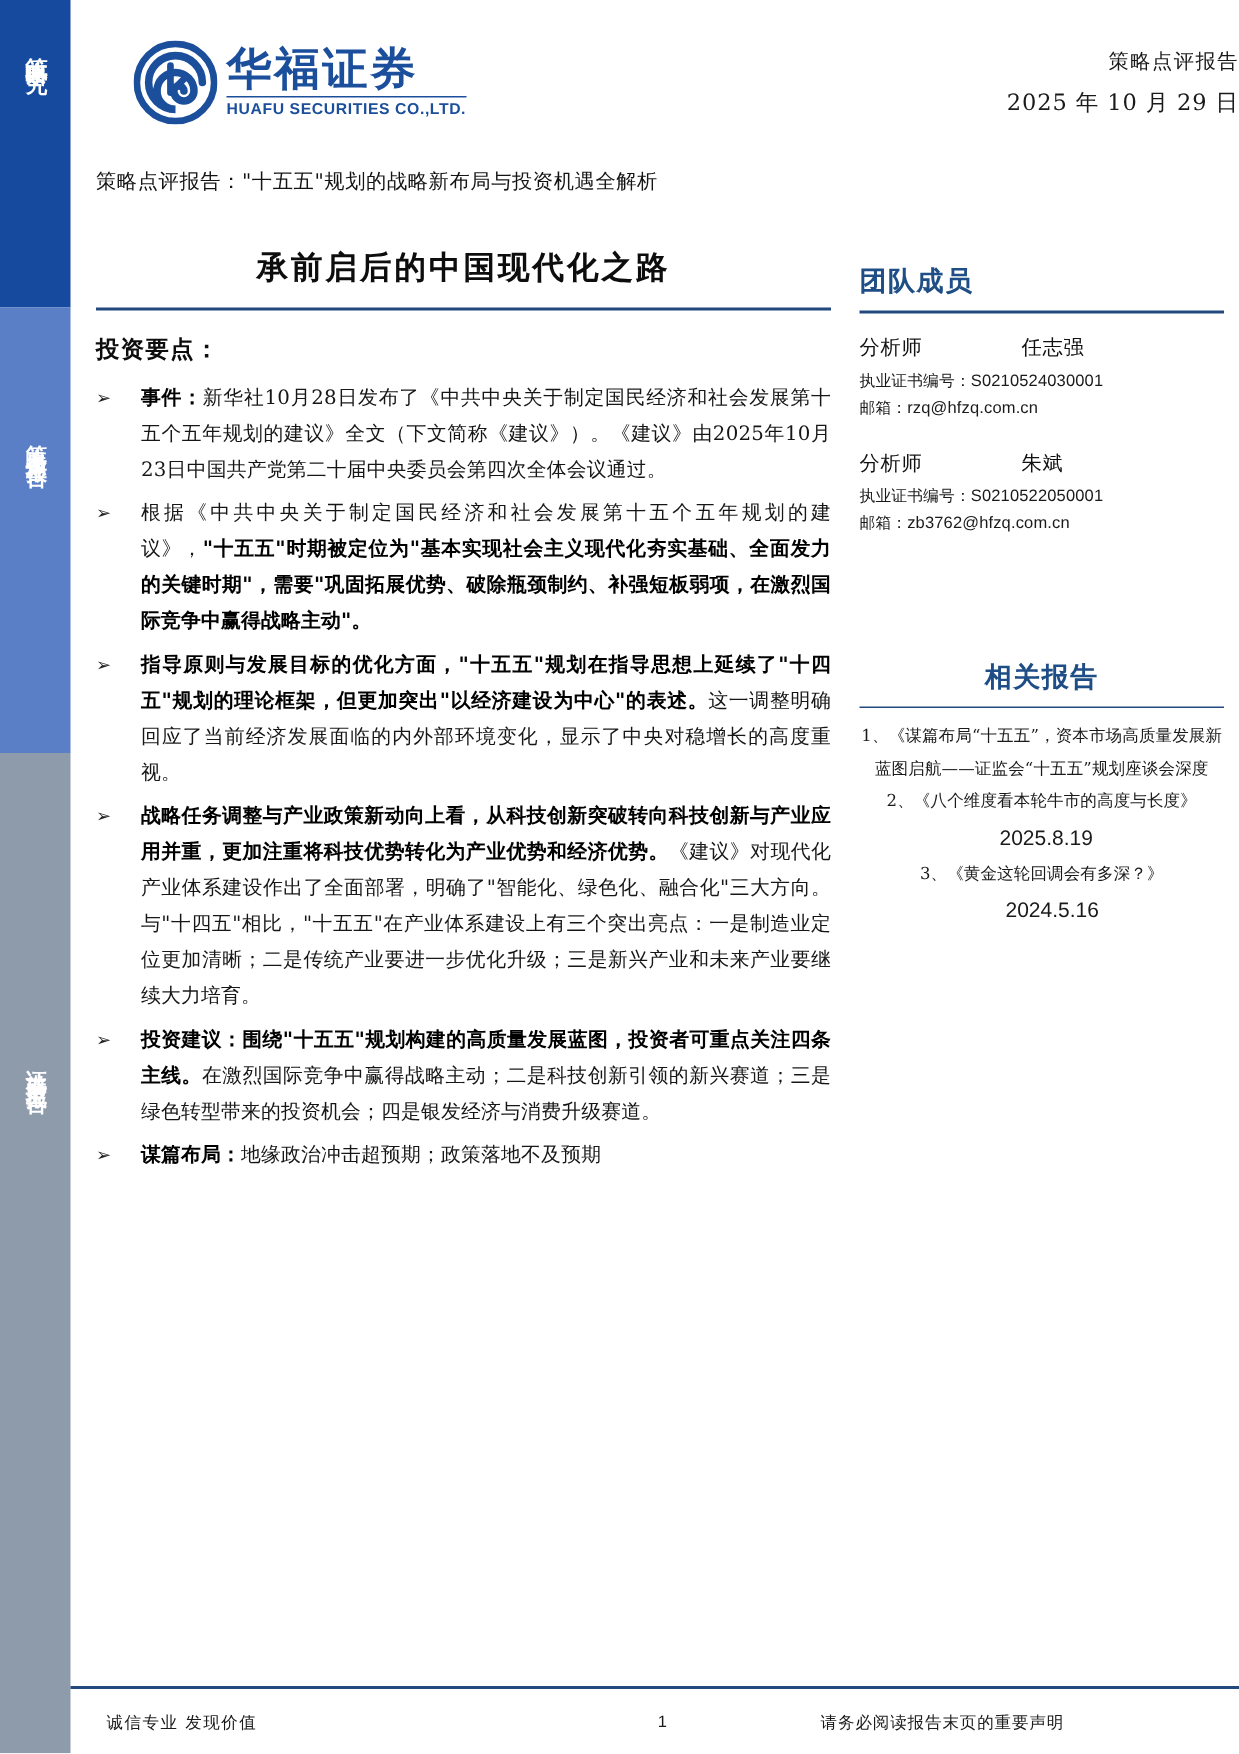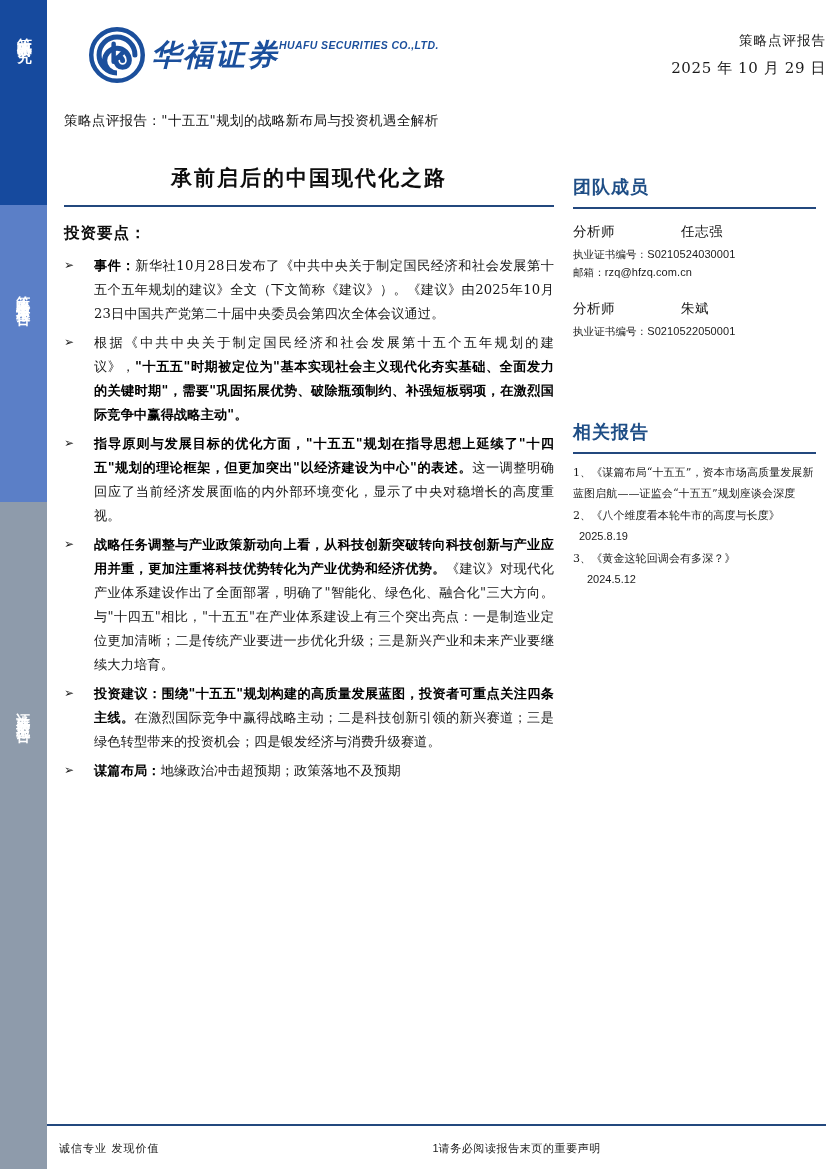--- a/index.html
+++ b/index.html
@@ -68,21 +68,21 @@
     position: absolute;
     left: 42px; top: 27px;
     display: flex;
     align-items: center;
   }
   #logo-mark {
     width: 56px; height: 56px;
     flex: 0 0 56px;
     margin-right: 6px;
   }
-  #logo-words { display: flex; flex-direction: row; font-style: italic; }
+  #logo-words { display: flex; flex-direction: column; }
   #logo-cn {
     font-family: "DejaVu Serif", "Liberation Serif", serif;
     font-size: 30px;
     font-weight: bold;
     color: #1b4f9c;
     letter-spacing: 2px;
     line-height: 1.05;
   }
   #logo-rule {
     height: 1px; background: #1b4f9c;
@@ -199,62 +199,62 @@
   .an-line {
     font-size: 10.5px;
     color: #1a1a1a;
     line-height: 1.65;
     letter-spacing: 0.1px;
   }
   .an-line .mono {
     font-family: "Liberation Sans", sans-serif;
     font-size: 11px;
   }
-  #reports-block { margin-top: 80px; }
+  #reports-block { margin-top: 80px; text-align: center; }
   .rep-item {
     font-size: 11px;
     color: #1a1a1a;
     line-height: 1.95;
     letter-spacing: 0.1px;
   }
   .rep-date {
     font-family: "Liberation Sans", sans-serif;
-    font-size: 11px;
+    font-size: 14px;
     color: #1a1a1a;
     line-height: 1.95;
     padding-left: 6px;
   }
   .rep-date.indent2 { padding-left: 14px; }
 
   
   #footer-rule {
     position: absolute;
     left: 47px; right: 0; top: 1124px;
     height: 2px;
     background: #23487e;
   }
   #footer {
     position: absolute;
     left: 47px; right: 0; top: 1133px;
     height: 30px;
     display: flex;
     align-items: center;
-    padding: 0 14px 0 12px;
+    padding: 0 14px 0 24px;
     font-size: 11px;
     color: #1a1a1a;
   }
   #footer-left { flex: 1 1 0; letter-spacing: 1px; }
   #footer-center {
     flex: 0 0 auto;
     font-family: "Liberation Sans", sans-serif;
     font-size: 11px;
   }
   #footer-right {
     flex: 1 1 0;
-    text-align: left;
+    text-align: center;
     letter-spacing: 0.6px;
   }
 </style>
 </head>
 <body>
 
 <div id="page">
 
   <div id="sidebar">
     <div class="side-seg" id="seg-top">
@@ -335,30 +335,31 @@
       </div>
       <div class="an-line"><span>执业证书编号：</span><span class="mono">S0210524030001</span></div>
       <div class="an-line"><span>邮箱：</span><span class="mono">rzq@hfzq.com.cn</span></div>
     </div>
 
     <div class="analyst">
       <div class="an-row1">
         <span class="an-role">分析师</span><span class="an-name">朱斌</span>
       </div>
       <div class="an-line"><span>执业证书编号：</span><span class="mono">S0210522050001</span></div>
+      <div class="an-line"><span>邮箱：</span><span class="mono">zb3762@hfzq.com.cn</span></div>
     </div>
 
     <div id="reports-block">
       <div class="rc-head">相关报告</div>
       <div class="rc-rule" style="margin-bottom:8px"></div>
       <div class="rep-item">1、《谋篇布局“十五五”，资本市场高质量发展新蓝图启航——证监会“十五五”规划座谈会深度</div>
       <div class="rep-item">2、《八个维度看本轮牛市的高度与长度》</div>
       <div class="rep-date">2025.8.19</div>
       <div class="rep-item">3、《黄金这轮回调会有多深？》</div>
-      <div class="rep-date indent2">2024.5.12</div>
+      <div class="rep-date indent2">2024.5.16</div>
     </div>
   </div>
 
   <div id="footer-rule"></div>
   <div id="footer">
     <div id="footer-left">诚信专业  发现价值</div>
     <div id="footer-center">1</div>
     <div id="footer-right">请务必阅读报告末页的重要声明</div>
   </div>
 

